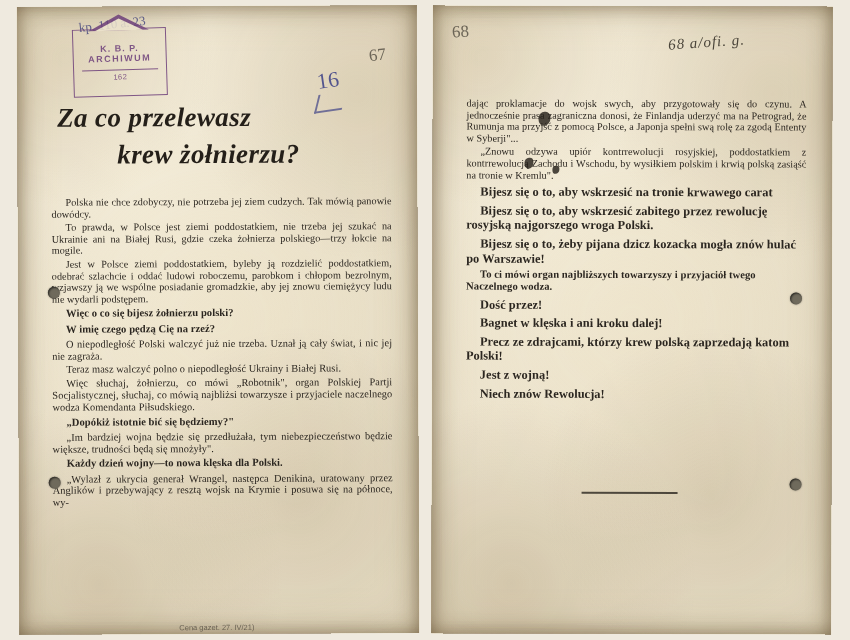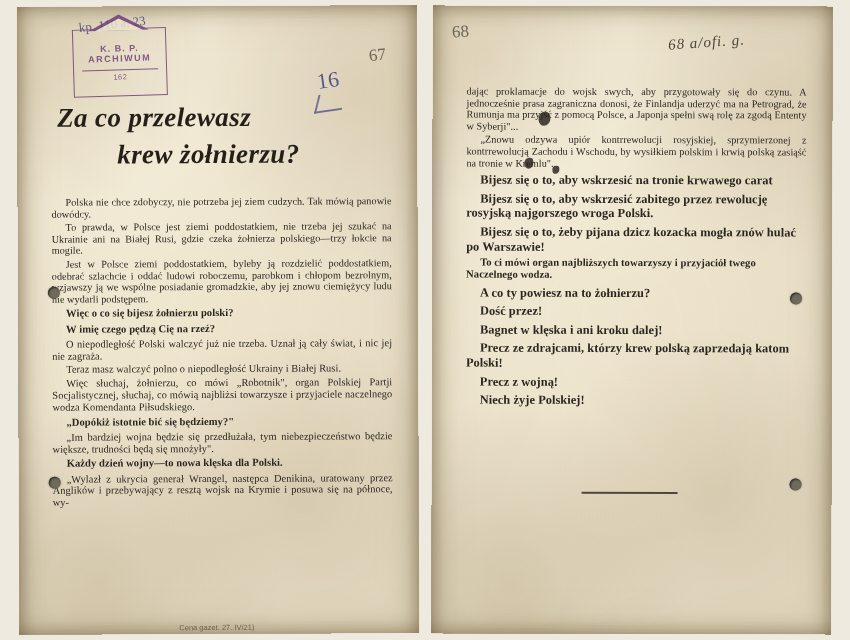--- a/index.html
+++ b/index.html
@@ -299,33 +299,32 @@
     <div class="hole" style="left:30px; top:280px;"></div>
     <div class="hole" style="left:30px; top:470px;"></div>
 
     <div class="footer-note">Cena gazet. 27. IV/21)</div>
   </div>
 
   <div class="leaf right">
     <div class="grain"></div>
     <div class="edge-dark"></div>
 
-    <div class="doc-body" style="top:80px;">
+    <div class="doc-body" style="top:92px;">
         <p class="para para nb">dając proklamacje do wojsk swych, aby przygotowały się do czynu. A jednocześnie prasa zagraniczna donosi, że Finlandja uderzyć ma na Petrograd, że Rumunja ma przyjść z pomocą Polsce, a Japonja spełni swą rolę za zgodą Ententy w Syberji"...</p>
-        <p class="para para">„Znowu odzywa upiór kontrrewolucji rosyjskiej, sprzymierzonej z kontrrewolucją Zachodu i Wschodu, by wysiłkiem polskim i krwią polską zasiąść na tronie w Kremlu".</p>
+        <p class="para para">„Znowu odzywa upiór kontrrewolucji rosyjskiej, poddostatkiem z kontrrewolucją Zachodu i Wschodu, by wysiłkiem polskim i krwią polską zasiąść na tronie w Kremlu".</p>
         <p class="para bigbold">Bijesz się o to, aby wskrzesić na tronie krwawego carat</p>
         <p class="para bigbold">Bijesz się o to, aby wskrzesić zabitego przez rewolucję rosyjską najgorszego wroga Polski.</p>
         <p class="para bigbold">Bijesz się o to, żeby pijana dzicz kozacka mogła znów hulać po Warszawie!</p>
         <p class="para bold">To ci mówi organ najbliższych towarzyszy i przyjaciół twego Naczelnego wodza.</p>
-        <p class="para bigbold">A co ty powiesz na to żołnierzu?</p>
         <p class="para bigbold">Dość przez!</p>
         <p class="para bigbold">Bagnet w klęska i ani kroku dalej!</p>
         <p class="para bigbold">Precz ze zdrajcami, którzy krew polską zaprzedają katom Polski!</p>
-        <p class="para bigbold">Precz z wojną!</p>
-        <p class="para bigbold">Niech żyje Polskiej!</p>
+        <p class="para bigbold">Jest z wojną!</p>
+        <p class="para bigbold">Niech znów Rewolucja!</p>
       </div>
 
     <div class="rule" style="left:150px; top:486px; width:96px;"></div>
 
     <div class="hole" style="left:358px; top:286px;"></div>
     <div class="hole" style="left:358px; top:472px;"></div>
 
     <div class="ink-blot" style="left:106px; top:106px; width:12px; height:14px;"></div>
     <div class="ink-blot" style="left:92px; top:152px; width:9px; height:11px;"></div>
     <div class="ink-blot" style="left:120px; top:160px; width:7px; height:8px;"></div>

